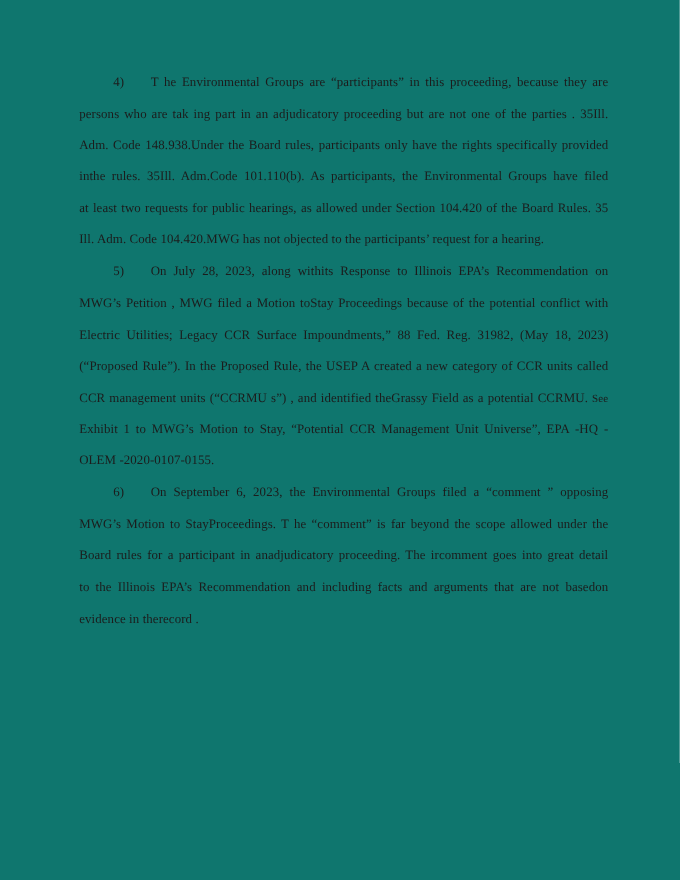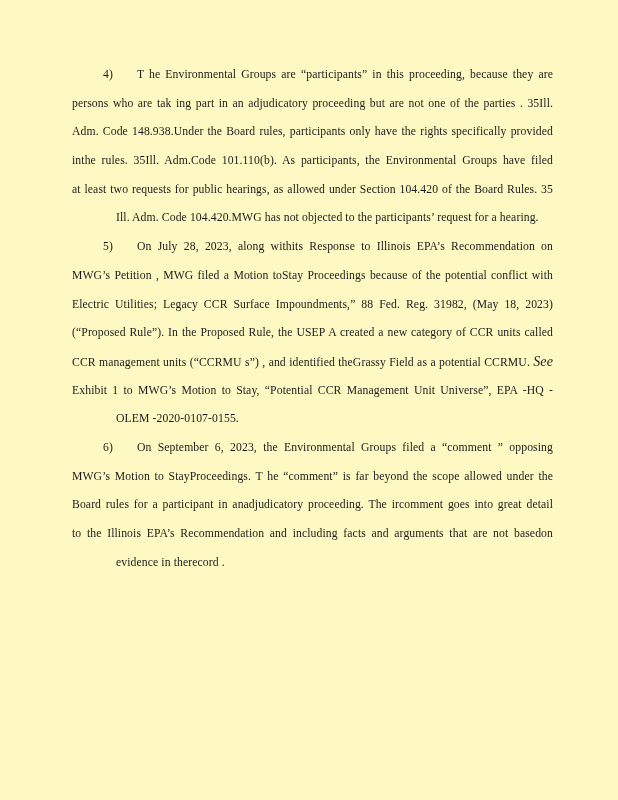--- a/index.html
+++ b/index.html
@@ -12,21 +12,21 @@
     background: #ffffff;
     position: relative;
     overflow: hidden;
     font-family: "Liberation Serif", "DejaVu Serif", serif;
   }
   .page {
     position: absolute;
     left: 0; top: 0;
     width: 618px;
     height: 800px;
-    background: #fef9c3;
+    background: #0f766e;
   }
   .text-block {
     position: absolute;
     left: 72px;
     top: 61px;
     width: 481px;
     color: #1c1c1c;
     font-size: 11.7px;
     line-height: 28.7px;
     letter-spacing: 0.1px;
@@ -38,33 +38,31 @@
     height: 28.7px;
     white-space: normal;
     overflow: visible;
   }
   .line.first {
     padding-left: 31px;
   }
   .line.last {
     text-align: left;
     text-align-last: left;
-    margin-left: 44px;
   }
   .pnum {
     display: inline;
   }
   .tab {
     display: inline-block;
     width: 24px;
     height: 1px;
   }
   .see {
-    font-style: italic;
-    font-size: 14px;
+    font-size: 10px;
   }
 </style>
 </head>
 <body>
 
 <div class="page">
   <div class="text-block">
 
     <div class="para">
       <div class="line first"><span class="pnum">4)</span><span class="tab"></span><span>T he Environmental Groups are “participants” in this proceeding, because they are</span></div>

